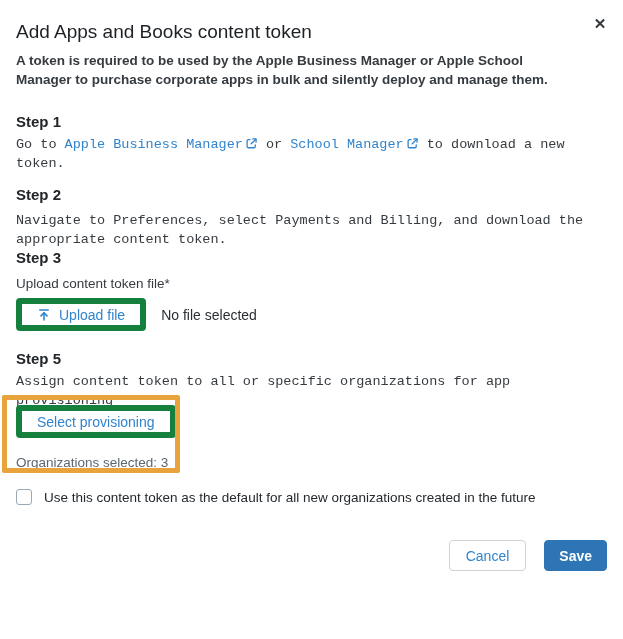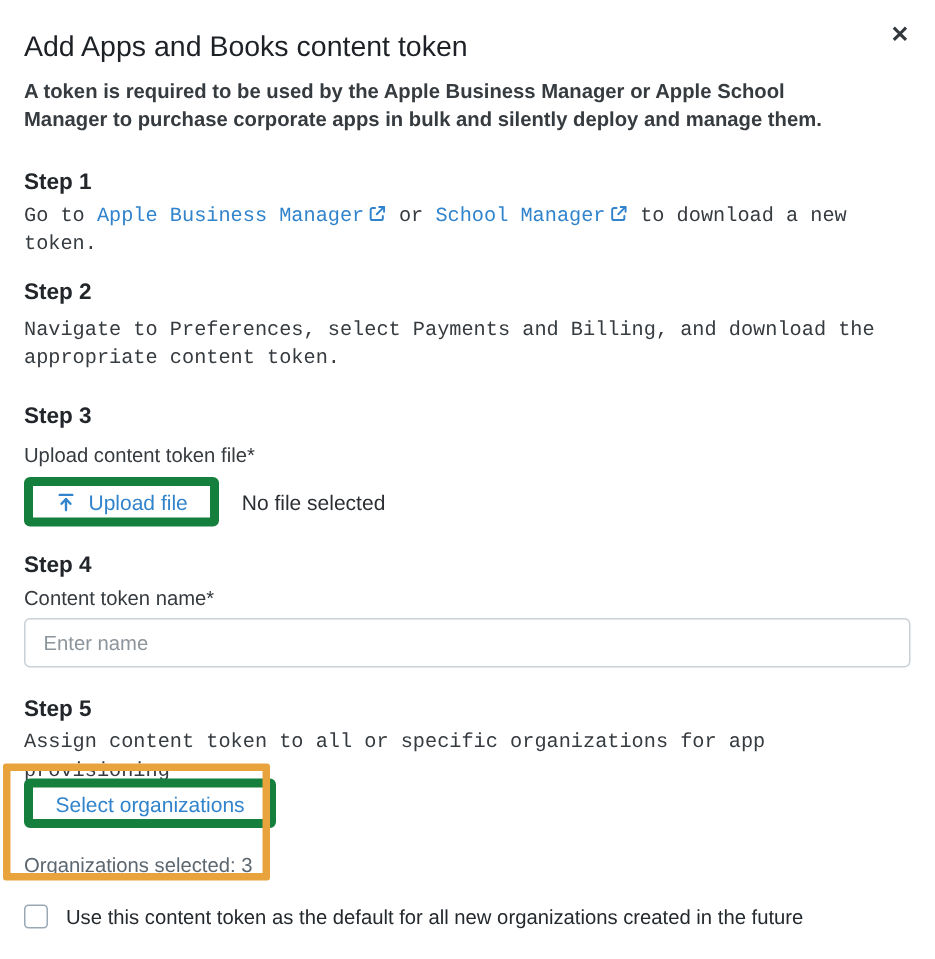--- a/index.html
+++ b/index.html
@@ -62,21 +62,21 @@
   .step1 h2 { margin-top: 24px; }
   .step1 .step-text { margin-top: 4px; }
   a.link {
     color: #3184cc;
     text-decoration: none;
     cursor: pointer;
   }
   .ext-icon { vertical-align: -2px; margin-left: 2px; }
   .step2 h2 { margin-top: 13px; }
   .step2 .step-text { margin-top: 7px; }
-  .step3 h2 { margin-top: 20px; }
+  .step3 h2 { }
   .step3 .field-label { margin-top: 7px; }
   .field-label {
     font-size: 13.5px;
     line-height: 19px;
     color: #363b40;
     display: block;
   }
   .upload-row {
     margin-top: 5px;
     display: flex;
@@ -232,33 +232,28 @@
           <path d="M3.2 2.2 h9.6"></path>
           <path d="M8 13.8 V5.6"></path>
           <path d="M4.6 9 L8 5.4 L11.4 9"></path>
         </svg>
         <span>Upload file</span>
       </button>
       <span class="no-file">No file selected</span>
     </div>
   </section>
 
-  <section class="step4">
-    <h2 class="step-heading">Step 4</h2>
-    <label class="field-label">Content token name*</label>
-    <input class="name-input" type="text" placeholder="Enter name" style="">
-  </section>
 
   <section class="step5">
     <h2 class="step-heading">Step 5</h2>
     <p class="step-text">Assign content token to all or specific organizations for app provisioning</p>
     <div class="step5-actions">
       <div class="highlight-box"></div>
       <button class="btn-outline">
-        <span>Select organizations</span>
+        <span>Select provisioning</span>
       </button>
       <p class="selected-count">Organizations selected: 3</p>
     </div>
   </section>
 
   <div class="checkbox-row">
     <input type="checkbox" class="checkbox" style="">
     <label class="checkbox-label">Use this content token as the default for all new organizations created in the future</label>
   </div>
 

